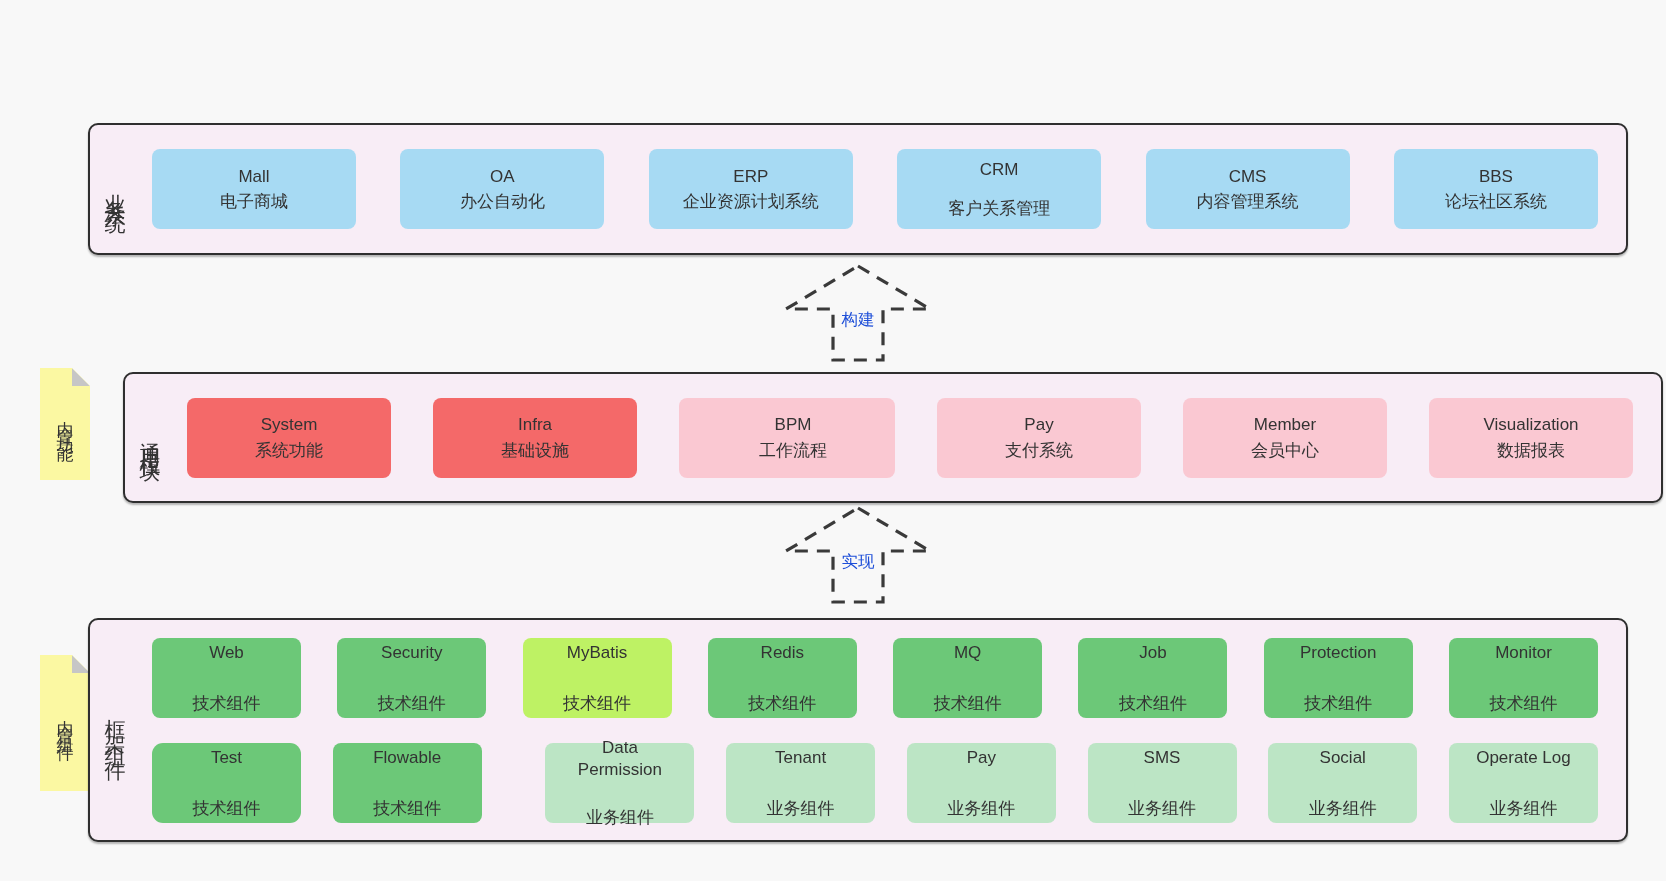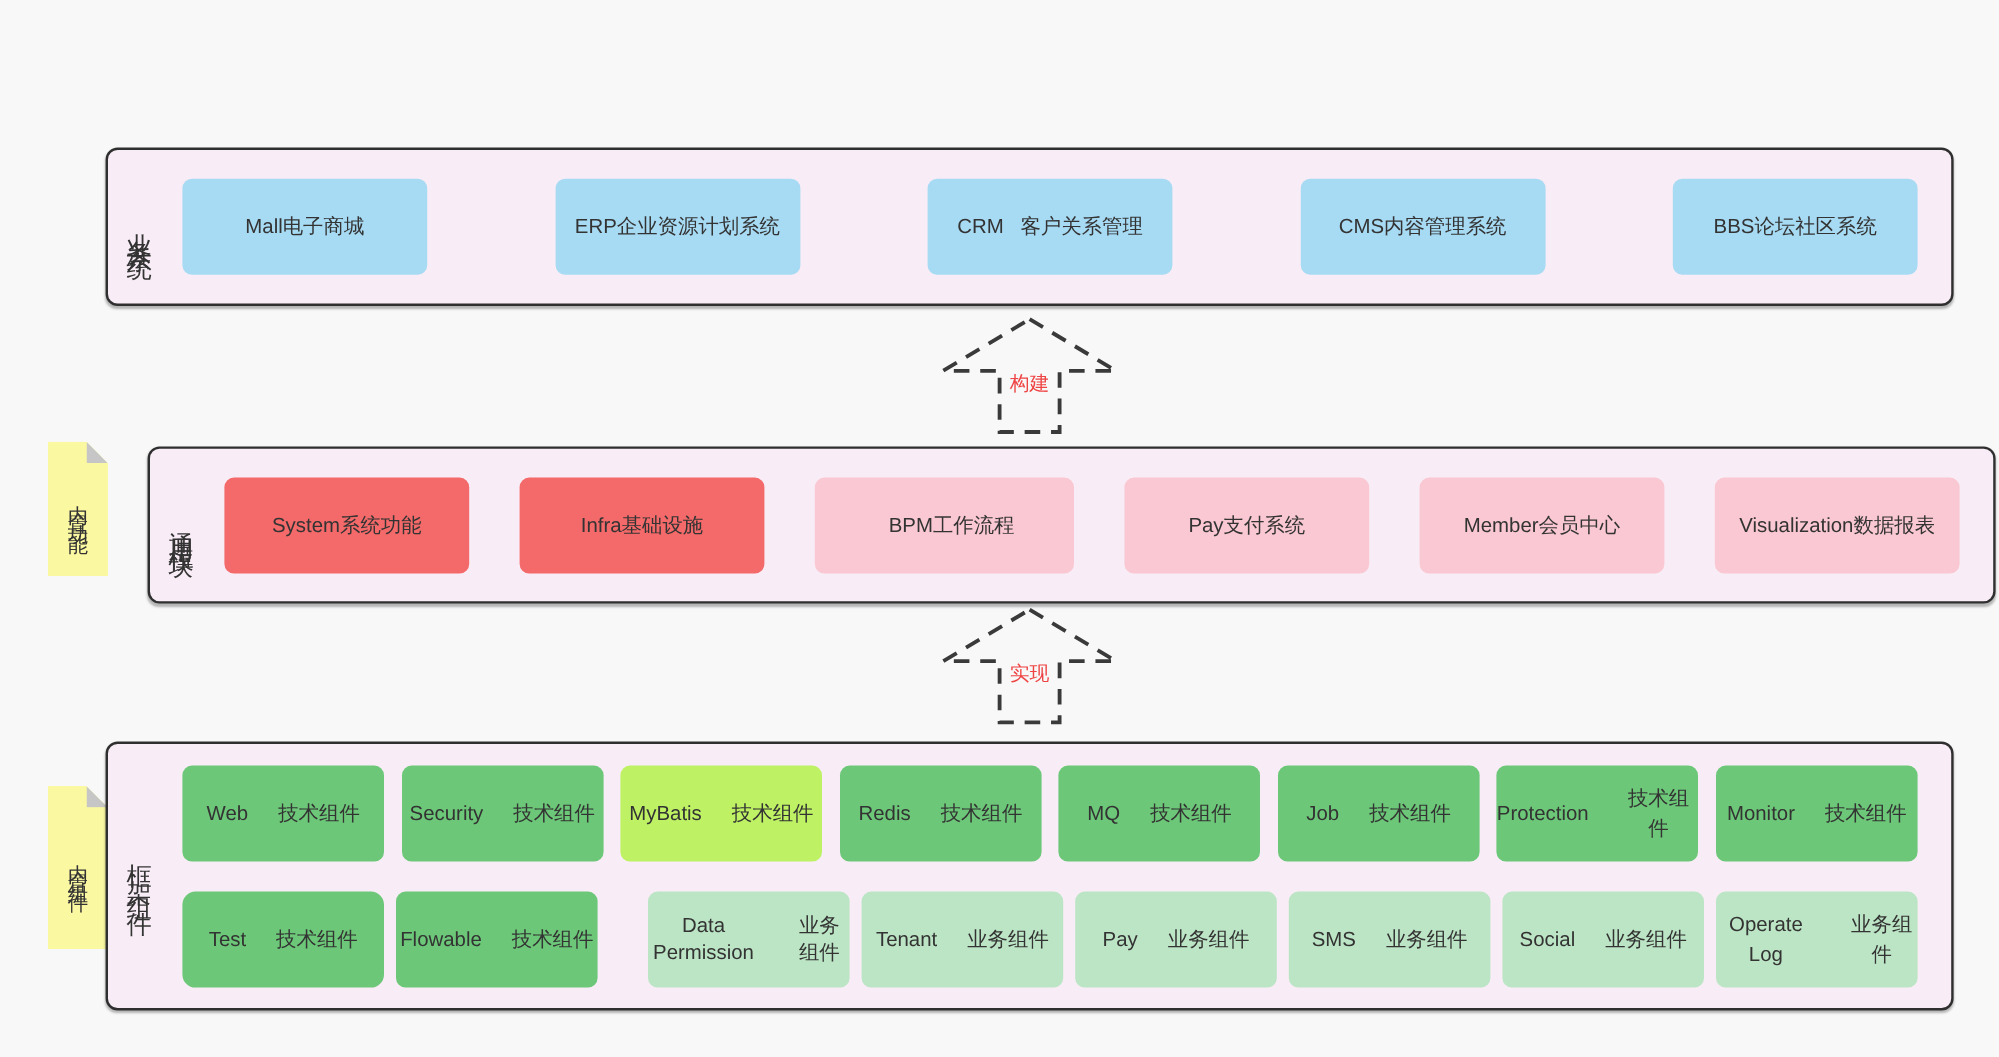--- a/index.html
+++ b/index.html
@@ -29,25 +29,25 @@
   .boxes{
     position:absolute;left:62px;right:28px;
     display:flex;justify-content:space-between;
   }
   #band-business .boxes,#band-modules .boxes{top:50%;transform:translateY(-50%);}
   #band-framework .boxes.row1{top:18px;}
   #band-framework .boxes.row2{top:123px;}
 
   .box{
     height:80px;border-radius:8px;
-    display:flex;flex-direction:row;align-items:center;justify-content:center;
+    display:flex;flex-direction:column;align-items:center;justify-content:center;
     text-align:center;font-size:17px;line-height:1.5;color:#333;
   }
   .w6{width:204px;}
-  .w8{width:168px;gap:25px;}
+  .w8{width:149px;gap:25px;}
   .box.tight{line-height:1.3;margin-left:32px;}
   .box.tight .box-title{max-width:104px;}
 
   
   .note{
     position:absolute;left:40px;width:50px;background:#fbf8a2;z-index:1;
     clip-path:polygon(0 0,calc(100% - 18px) 0,100% 18px,100% 100%,0 100%);
   }
   #note-features{top:368px;height:112px;}
   #note-components{top:655px;height:136px;}
@@ -61,32 +61,36 @@
     clip-path:polygon(0 0,100% 100%,0 100%);
   }
 
   
   .arrow{position:absolute;left:783px;width:150px;height:100px;z-index:1;}
   #arrow-build{top:263px;}
   #arrow-implement{top:505px;}
   .arrow svg{display:block;width:100%;height:100%;}
   .arrow-label{
     position:absolute;left:50%;top:57%;transform:translate(-50%,-50%);
-    background:#f8f8f8;padding:0 4px;font-size:16.5px;color:#ef4444;white-space:nowrap;
+    background:#f8f8f8;padding:0 4px;font-size:16.5px;color:#1d4ed8;white-space:nowrap;
   }
 </style>
 </head>
 <body>
 
 <div class="band" id="band-business">
   <div class="band-label">业务系统</div>
   <div class="boxes">
     <div class="box w6" style="background: rgb(167, 218, 243);">
       <span class="box-title">Mall</span>
       <span class="box-sub">电子商城</span>
+    </div>
+    <div class="box w6" style="background: rgb(167, 218, 243);">
+      <span class="box-title">OA</span>
+      <span class="box-sub">办公自动化</span>
     </div>
     <div class="box w6" style="background: rgb(167, 218, 243);">
       <span class="box-title">ERP</span>
       <span class="box-sub">企业资源计划系统</span>
     </div>
     <div class="box w6" style="background: rgb(167, 218, 243); gap: 14px;">
       <span class="box-title">CRM</span>
       <span class="box-sub">客户关系管理</span>
     </div>
     <div class="box w6" style="background: rgb(167, 218, 243);">

